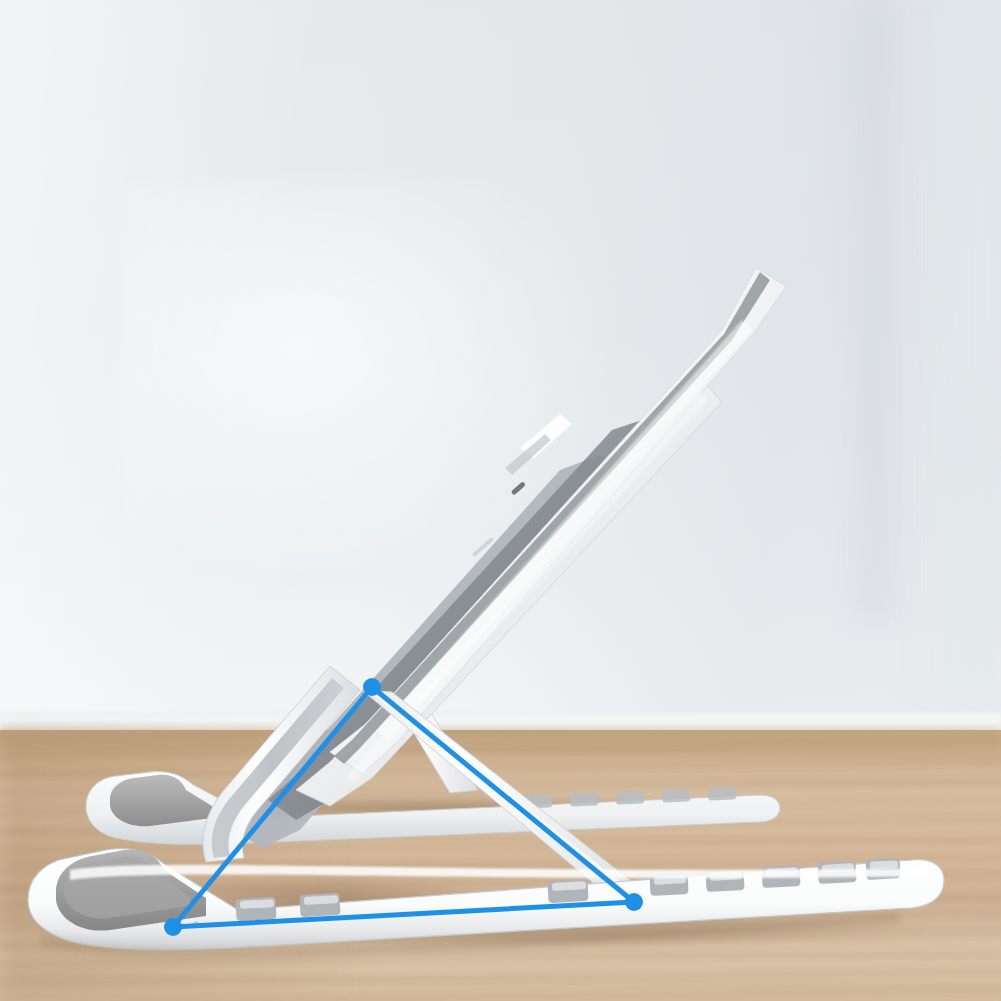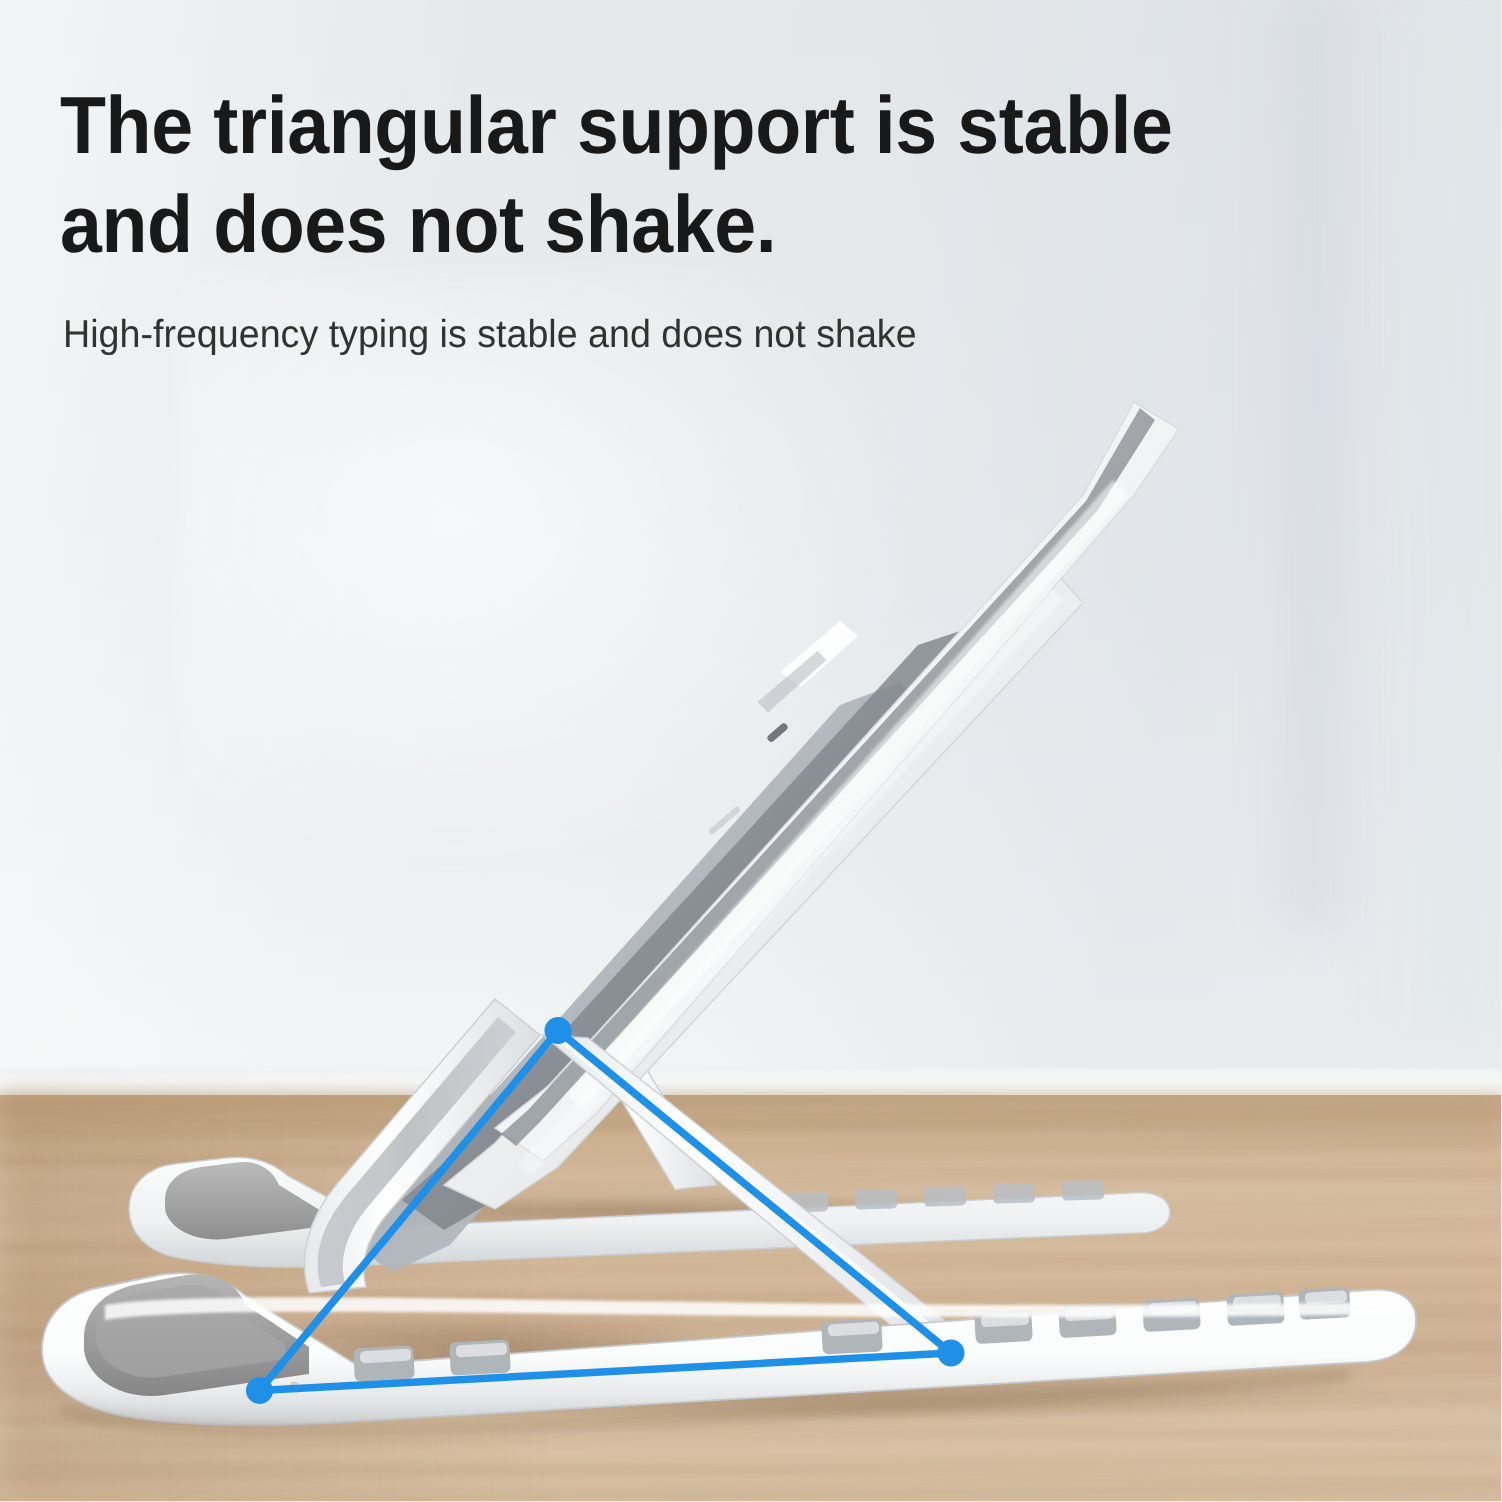--- a/index.html
+++ b/index.html
@@ -354,19 +354,14 @@
 
       <g>
         <polygon points="372,687 173,927 634,902" fill="none" stroke="#1e90e8" stroke-width="5" stroke-linejoin="round" stroke-linecap="round"></polygon>
         <circle cx="372" cy="687" r="9" fill="#1e90e8"></circle>
         <circle cx="173" cy="927" r="9" fill="#1e90e8"></circle>
         <circle cx="634" cy="902" r="9" fill="#1e90e8"></circle>
       </g>
     </svg>
   </div>
 
-  <div class="text-block">
-    <h1 class="headline">The triangular support is stable
-and does not shake.</h1>
-    <p class="subhead">High-frequency typing is stable and does not shake</p>
-  </div>
 
 </div>
 
 </body></html>

